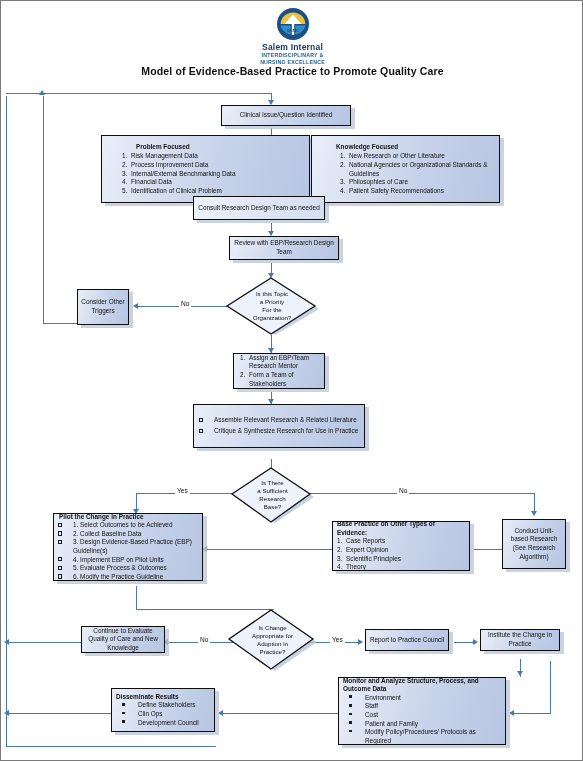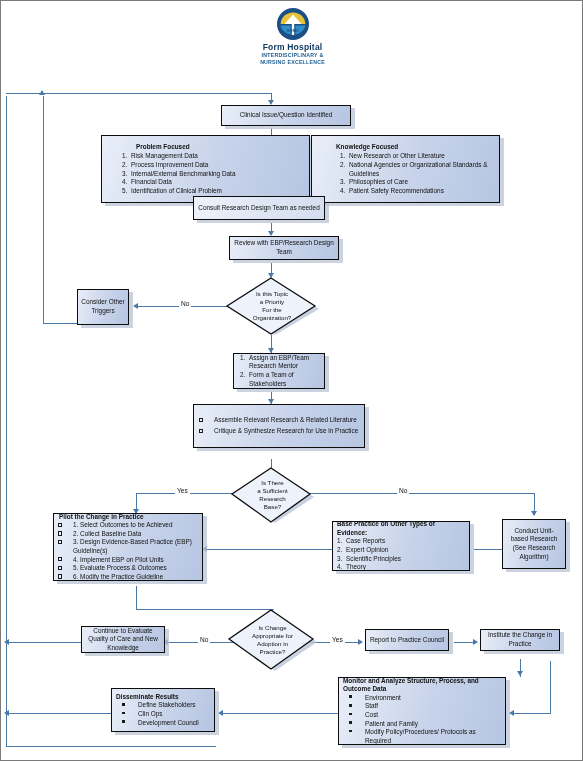--- a/index.html
+++ b/index.html
@@ -142,25 +142,26 @@
       <svg width="34" height="34" viewBox="0 0 34 34">
         <circle cx="17" cy="17" r="16" fill="#1b4f86"></circle>
         <path d="M17 5.5 C24 5.5 29.2 10.6 29.4 17 L4.6 17 C4.8 10.6 10 5.5 17 5.5 Z" fill="#e8c23a"></path>
         <path d="M17 7.5 L25.5 17 L8.5 17 Z" fill="#ffffff"></path>
         <rect x="15.8" y="13" width="2.4" height="15" fill="#ffffff"></rect>
         <path d="M4.6 18.4 L14.6 18.4 L14.6 27.5 C9.6 26.4 5.4 23 4.6 18.4 Z" fill="#2f8fc9"></path>
         <path d="M29.4 18.4 L19.4 18.4 L19.4 27.5 C24.4 26.4 28.6 23 29.4 18.4 Z" fill="#2f8fc9"></path>
         <text x="17" y="25.4" font-family="'Liberation Sans',sans-serif" font-size="4.2" font-weight="bold" fill="#1b4f86" text-anchor="middle">SHMC</text>
       </svg>
     </span>
-    <span class="logo-name">Form Hospital</span>
+    <span class="logo-name">Salem Internal</span>
     <span class="logo-sub">Interdisciplinary &amp;</span>
     <span class="logo-sub">Nursing Excellence</span>
   </div>
 
+  <div id="chart-title">Model of Evidence-Based Practice to Promote Quality Care</div>
 
   <div class="ln v" style="left:5px; top:95px; height:650px;"></div>
   <div class="ln h" style="left:5px; top:745px; width:210px;"></div>
   <div class="ln h" style="left:5px; top:92px; width:265px;"></div>
   <div class="arw up" style="left:38px; top:89px;"></div>
 
   <div class="ln v" style="left:270px; top:92px; height:10px;"></div>
   <div class="arw dn" style="left:267px; top:99px;"></div>
 
   <div class="ln v" style="left:270px; top:127px; height:68px;"></div>

